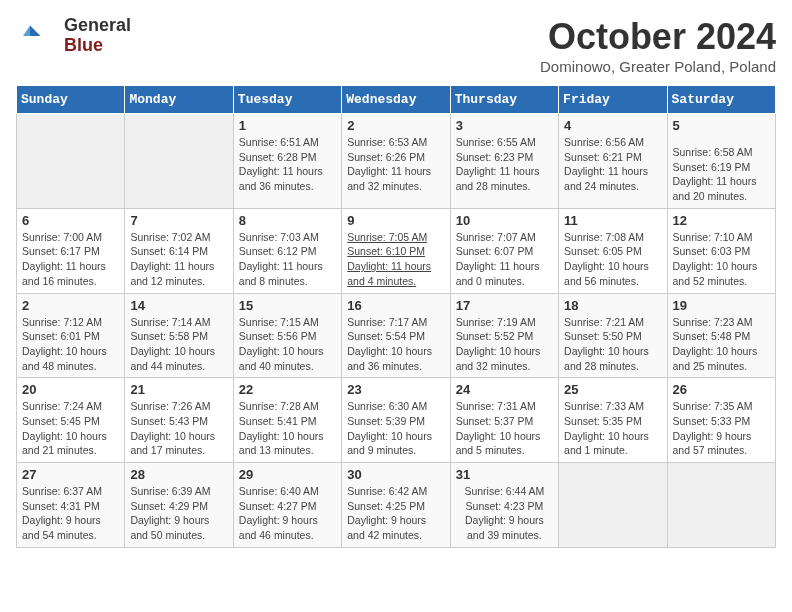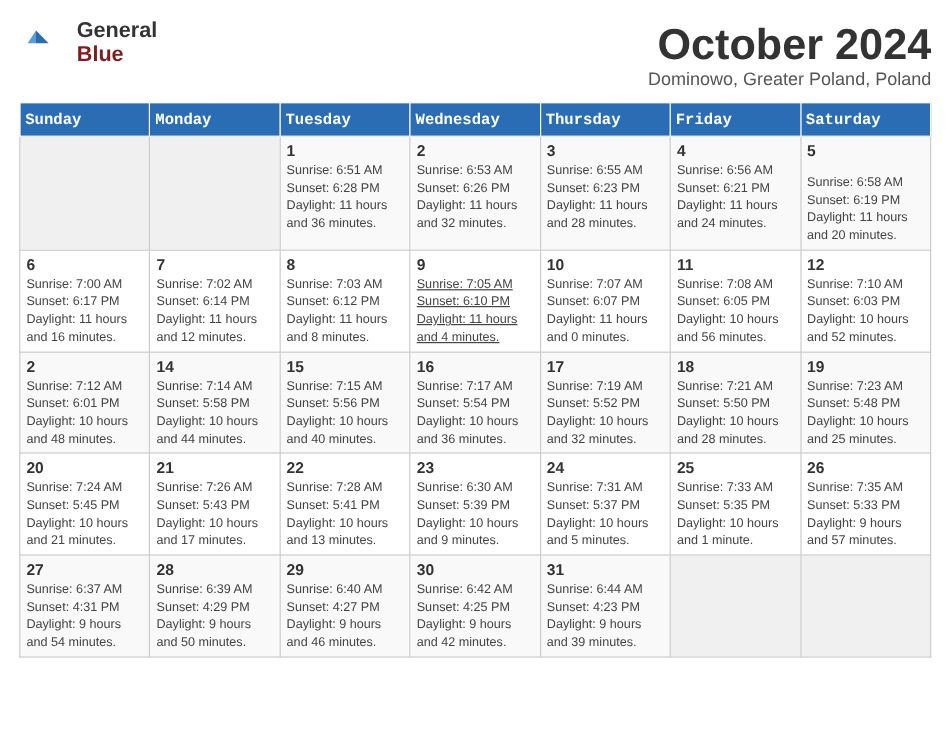--- a/index.html
+++ b/index.html
@@ -336,21 +336,21 @@
         </td>
         <td>
           <span class="day-number">30</span>
           <div class="day-detail" style="white-space: pre-line;">Sunrise: 6:42 AM
 Sunset: 4:25 PM
 Daylight: 9 hours
 and 42 minutes.</div>
         </td>
         <td>
           <span class="day-number">31</span>
-          <div class="day-detail" style="white-space: pre-line;">Sunrise: 6:44 AM
+          <div class="day-detail" style="white-space: pre-line; text-align: center;">Sunrise: 6:44 AM
 Sunset: 4:23 PM
 Daylight: 9 hours
 and 39 minutes.</div>
         </td>
         <td class="empty-cell"></td>
         <td class="empty-cell"></td>
       </tr>
     </tbody>
 </table>
 

